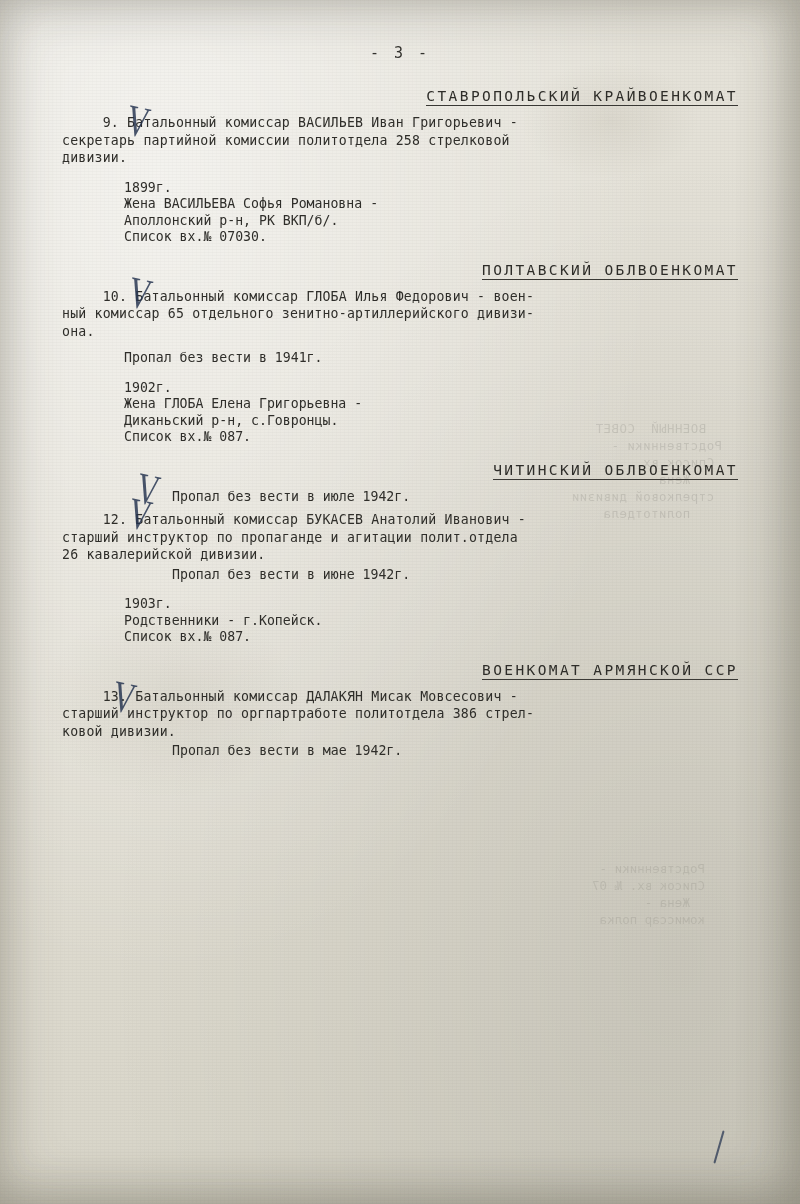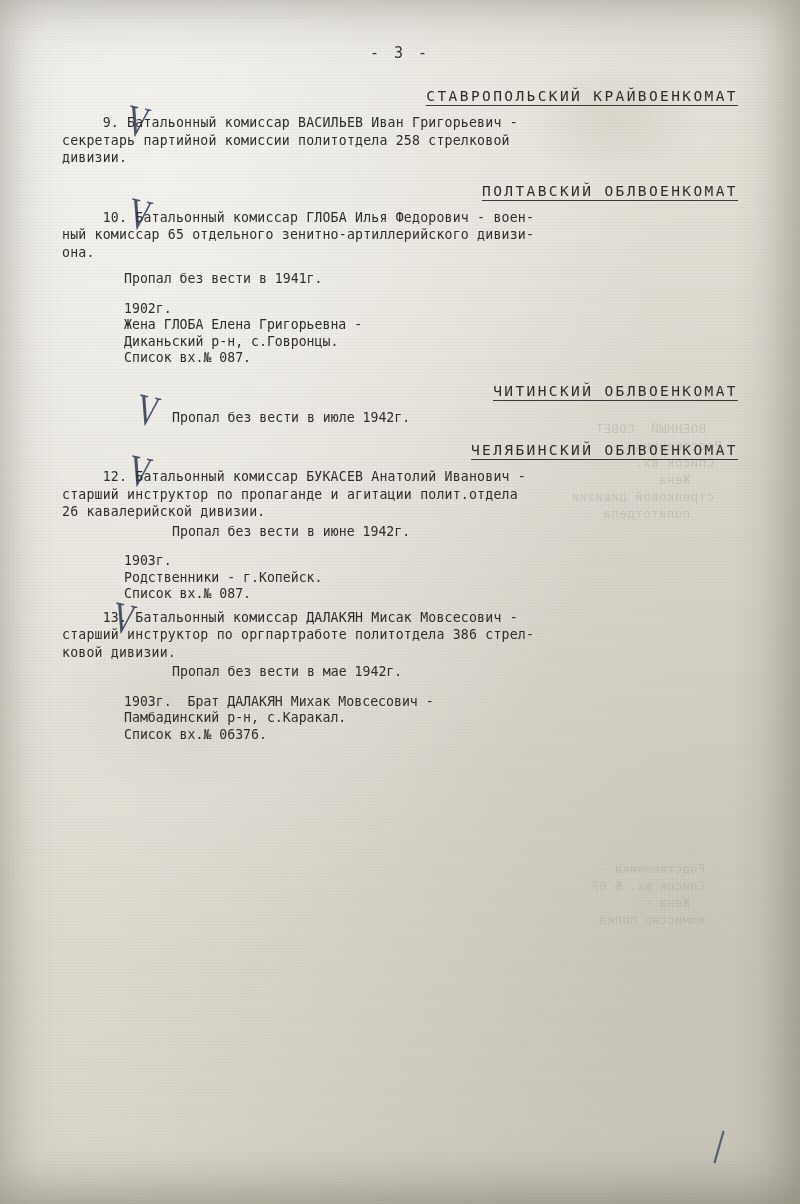--- a/index.html
+++ b/index.html
@@ -188,20 +188,24 @@
 
     <div class="page-number">- 3 -</div>
 
     <div class="section">
       <div class="section-head"><span class="u">СТАВРОПОЛЬСКИЙ КРАЙВОЕНКОМАТ</span></div>
       <div class="entry">
         <div class="checkmark" style="left:60px; top:-14px;">V</div>
         <div class="para para-block">     9. Батальонный комиссар ВАСИЛЬЕВ Иван Григорьевич -
 секретарь партийной комиссии политотдела 258 стрелковой
 дивизии.</div>
+        <div class="details">1899г.
+Жена ВАСИЛЬЕВА Софья Романовна -
+Аполлонский р-н, РК ВКП/б/.
+Список вх.№ 07030.</div>
       </div>
     </div>
 
     <div class="section">
       <div class="section-head"><span class="u">ПОЛТАВСКИЙ ОБЛВОЕНКОМАТ</span></div>
       <div class="entry">
         <div class="checkmark" style="left:62px; top:-16px;">V</div>
         <div class="para para-block">     10. Батальонный комиссар ГЛОБА Илья Федорович - воен-
 ный комиссар 65 отдельного зенитно-артиллерийского дивизи-
 она.</div>
@@ -215,43 +219,40 @@
 
     <div class="section">
       <div class="section-head"><span class="u">ЧИТИНСКИЙ ОБЛВОЕНКОМАТ</span></div>
       <div class="entry">
         <div class="checkmark" style="left:70px; top:-20px;">V</div>
         <div class="fate tight">Пропал без вести в июле 1942г.</div>
       </div>
     </div>
 
     <div class="section">
-      <div class="section-head"><span class="u">ЧЕЛЯБИНСКИЙ ОБЛВОЕНКОМАТ</span></div>
       <div class="entry">
         <div class="checkmark" style="left:62px; top:-18px;">V</div>
         <div class="para para-block">     12. Батальонный комиссар БУКАСЕВ Анатолий Иванович -
 старший инструктор по пропаганде и агитации полит.отдела
 26 кавалерийской дивизии.</div>
         <div class="fate tight">Пропал без вести в июне 1942г.</div>
         <div class="details">1903г.
 Родственники - г.Копейск.
 Список вх.№ 087.</div>
       </div>
     </div>
 
     <div class="section">
+      <div class="section-head"><span class="u">ВОЕНКОМАТ АРМЯНСКОЙ ССР</span></div>
       <div class="entry">
         <div class="checkmark" style="left:46px; top:-12px;">V</div>
         <div class="para para-block">     13. Батальонный комиссар ДАЛАКЯН Мисак Мовсесович -
 старший инструктор по оргпартработе политотдела 386 стрел-
 ковой дивизии.</div>
         <div class="fate tight">Пропал без вести в мае 1942г.</div>
-        <div class="details">1903г.  Брат ДАЛАКЯН Михак Мовсесович -
-Памбадинский р-н, с.Каракал.
-Список вх.№ 06376.</div>
       </div>
     </div>
 
   </div>
 
   <div class="pen-stroke"></div>
   <div class="grain"></div>
   <div class="edge-shade"></div>
 </div>
 

